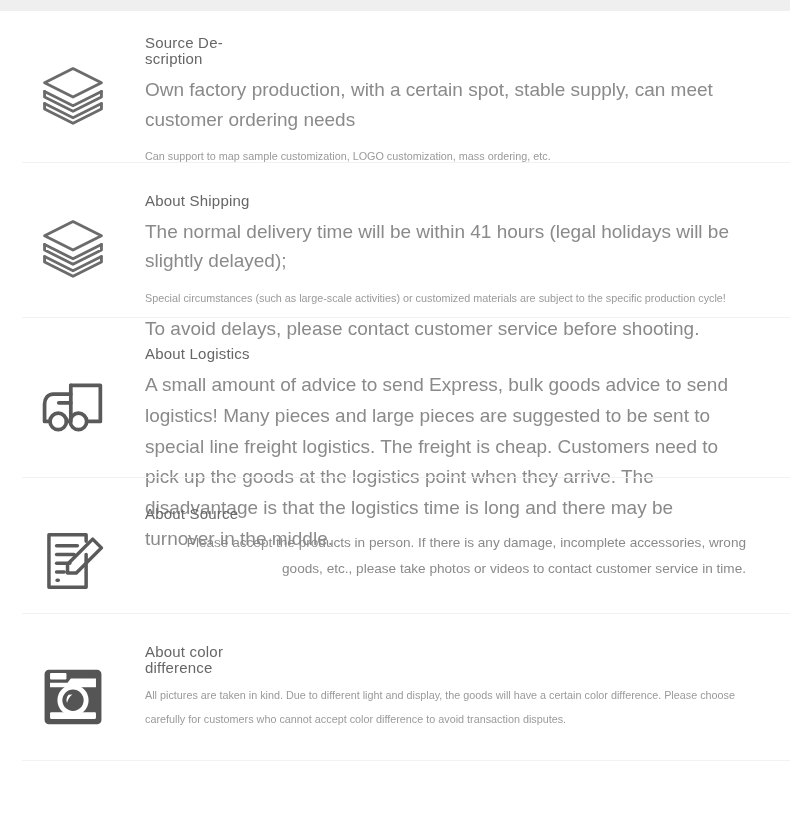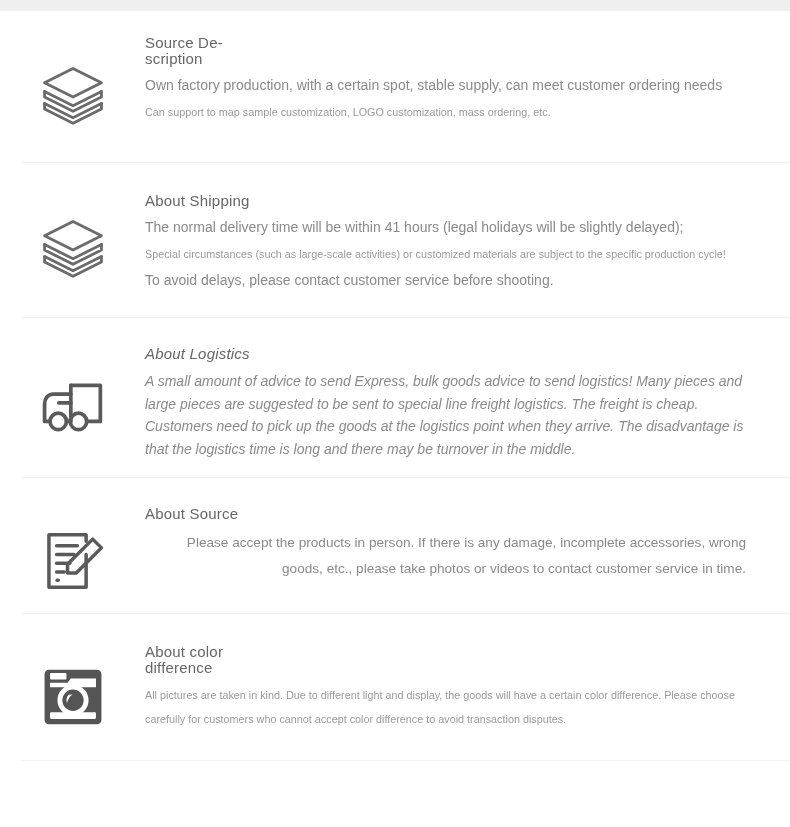--- a/index.html
+++ b/index.html
@@ -72,41 +72,41 @@
     line-height: 1.07;
     letter-spacing: 0.2px;
     margin: 0 0 8px 0;
     font-weight: 400;
     white-space: pre-line;
   }
   .sec-heading.narrow { max-width: 86px; }
 
   .body-lg {
     color: #8a8a8a;
-    font-size: 14px;
+    font-size: 19px;
     line-height: 1.55;
     margin: 0;
     font-weight: 400;
   }
   .body-sm {
     color: #9a9a9a;
     font-size: 10.8px;
     line-height: 1.5;
     margin: 0;
     font-weight: 400;
   }
-  .body-lg + .body-sm { margin-top: 7px; }
+  .body-lg + .body-sm { margin-top: 14px; }
   .body-sm + .body-lg { margin-top: 8px; }
 
   
   .sec-source    { height: 152px; padding-top: 24px; }
   .sec-source .icon-col   { padding-top: 27px; }
   .sec-shipping  { height: 155px; padding-top: 30px; }
   .sec-shipping .icon-col { padding-top: 22px; }
-  .sec-logistics { height: 160px; padding-top: 28px; font-style: italic; }
+  .sec-logistics { height: 160px; padding-top: 28px; }
   .sec-logistics .icon-col{ padding-top: 24px; }
   .sec-signing   { height: 136px; padding-top: 28px; }
   .sec-signing .icon-col  { padding-top: 20px; }
   .sec-color     { height: 147px; padding-top: 30px; justify-content: space-between; }
   .sec-color .icon-col    { padding-top: 18px; }
 
   .sec-logistics .body-lg { line-height: 1.62; }
   .sec-signing   .body-lg { font-size: 13.6px; line-height: 1.9; text-align: right; }
   .sec-color     .body-sm { line-height: 2.2; }
 </style>

